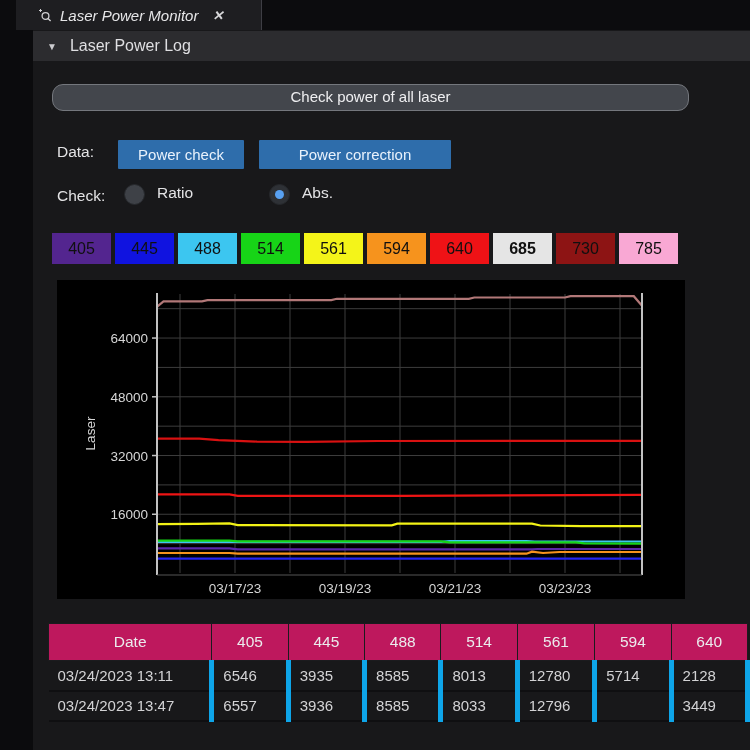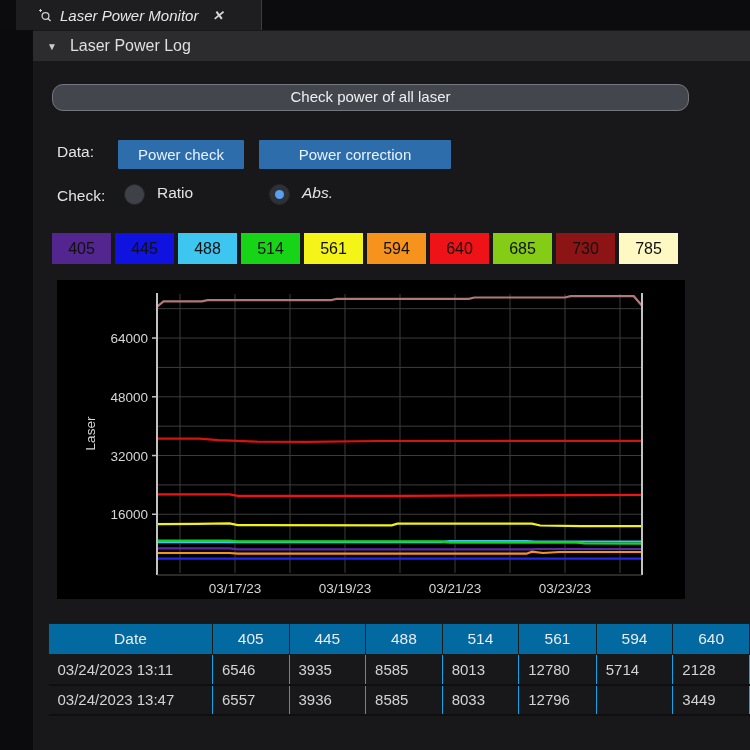--- a/index.html
+++ b/index.html
@@ -43,26 +43,26 @@
   .radio-dot { width:9px; height:9px; border-radius:50%; }
   .radio-label { font-size:15.5px; color:#e3e3e5; }
   .swatches { position:absolute; left:52px; top:233px; display:flex; gap:4px; }
   .swatch { width:59px; height:31px; text-align:center; line-height:31px;
     font-size:16px; color:#101010; cursor:pointer; }
   .chart-panel { position:absolute; left:57px; top:280px; width:628px; height:319px; background:#000; }
   svg text { font-family:"Liberation Sans", sans-serif; }
   .table-wrap { position:absolute; left:48px; top:623px; }
   table { border-collapse:collapse; table-layout:fixed; }
   th {
-    background:#0369a1; color:#ebebed; font-weight:normal; font-size:15.5px;
-    height:31px; border:1px solid #1b1b1e; text-align:center;
+    background:#be185d; color:#ebebed; font-weight:normal; font-size:15.5px;
+    height:37px; border:1px solid #1b1b1e; text-align:center;
   }
   td {
     background:#18181a; color:#d3d3d5; font-size:15px; height:30px;
-    border-right:1px solid #0ea5e9; border-bottom:2px solid #0f0f11;
+    border-right:5px solid #0ea5e9; border-bottom:2px solid #0f0f11;
     padding-left:9px; text-align:left; white-space:nowrap; overflow:hidden;
   }
 </style>
 </head>
 <body>
 
 <div class="tabbar">
   <div class="tab">
     <svg width="14" height="14" viewBox="0 0 14 14">
       <circle cx="7.5" cy="8" r="3.4" fill="none" stroke="#cfcfd2" stroke-width="1.3"></circle>
@@ -87,38 +87,38 @@
 
 <span class="row-label" style="left:57px; top:143px;">Data:</span>
 <button class="blue-btn" style="left: 118px; width: 126px; background: rgb(46, 109, 171);">Power check</button>
 <button class="blue-btn" style="left: 259px; width: 192px; background: rgb(46, 109, 171);">Power correction</button>
 
 <span class="row-label" style="left:57px; top:187px;">Check:</span>
 <div class="radio-item" style="left:124px;">
   <span class="radio-circle"></span>
   <span class="radio-label">Ratio</span>
 </div>
-<div class="radio-item" style="left:269px;font-style:italic;">
+<div class="radio-item" style="left:269px;">
   <span class="radio-circle sel">
       <span class="radio-dot" style="background: rgb(88, 161, 242);"></span>
     </span>
   <span class="radio-label">Abs.</span>
 </div>
 
 <div class="swatches">
     <div class="swatch" style="background: rgb(83, 37, 143);">405</div>
     <div class="swatch" style="background: rgb(16, 19, 224);">445</div>
     <div class="swatch" style="background: rgb(60, 198, 240);">488</div>
     <div class="swatch" style="background: rgb(23, 212, 23);">514</div>
     <div class="swatch" style="background: rgb(244, 244, 25);">561</div>
     <div class="swatch" style="background: rgb(246, 147, 29);">594</div>
     <div class="swatch" style="background: rgb(239, 18, 22);">640</div>
-    <div class="swatch" style="background: #84cc16;">685</div>
+    <div class="swatch" style="background: #e5e5e5; font-weight: bold;">685</div>
     <div class="swatch" style="background: rgb(141, 20, 20);">730</div>
-    <div class="swatch" style="background: #fef9c3;">785</div>
+    <div class="swatch" style="background: #f9a8d4;">785</div>
   </div>
 
 <div class="chart-panel">
   <svg id="chart" width="628" height="319">
       <line x1="100" x2="585" y1="263.63157894736844" y2="263.63157894736844" stroke="#3d3d3d" stroke-width="1"></line>
       <line x1="100" x2="585" y1="234.26315789473685" y2="234.26315789473685" stroke="#3d3d3d" stroke-width="1"></line>
       <line x1="100" x2="585" y1="204.89473684210526" y2="204.89473684210526" stroke="#3d3d3d" stroke-width="1"></line>
       <line x1="100" x2="585" y1="175.5263157894737" y2="175.5263157894737" stroke="#3d3d3d" stroke-width="1"></line>
       <line x1="100" x2="585" y1="146.1578947368421" y2="146.1578947368421" stroke="#3d3d3d" stroke-width="1"></line>
       <line x1="100" x2="585" y1="116.78947368421055" y2="116.78947368421055" stroke="#3d3d3d" stroke-width="1"></line>

